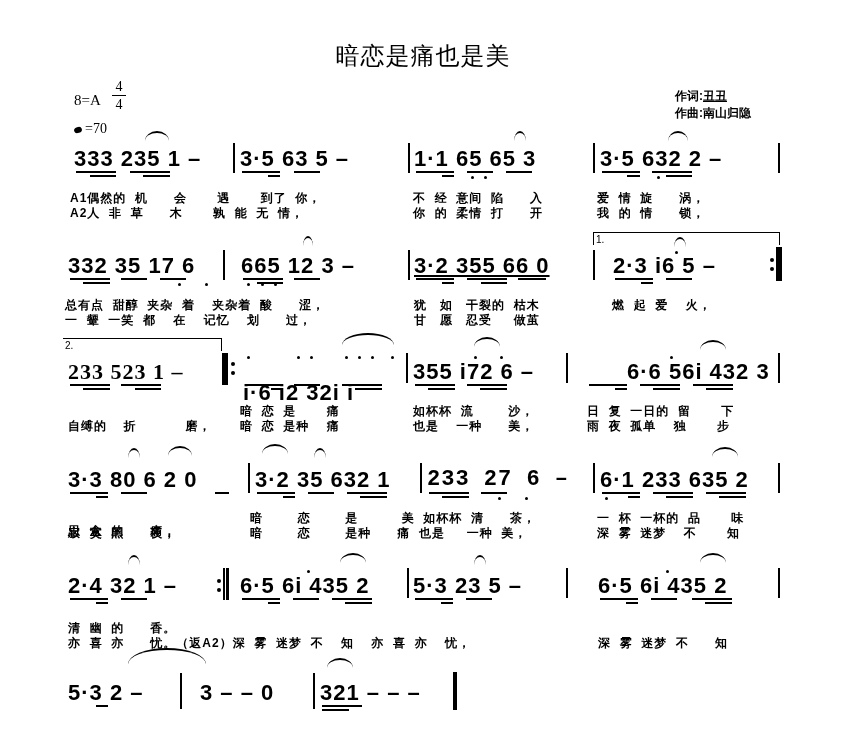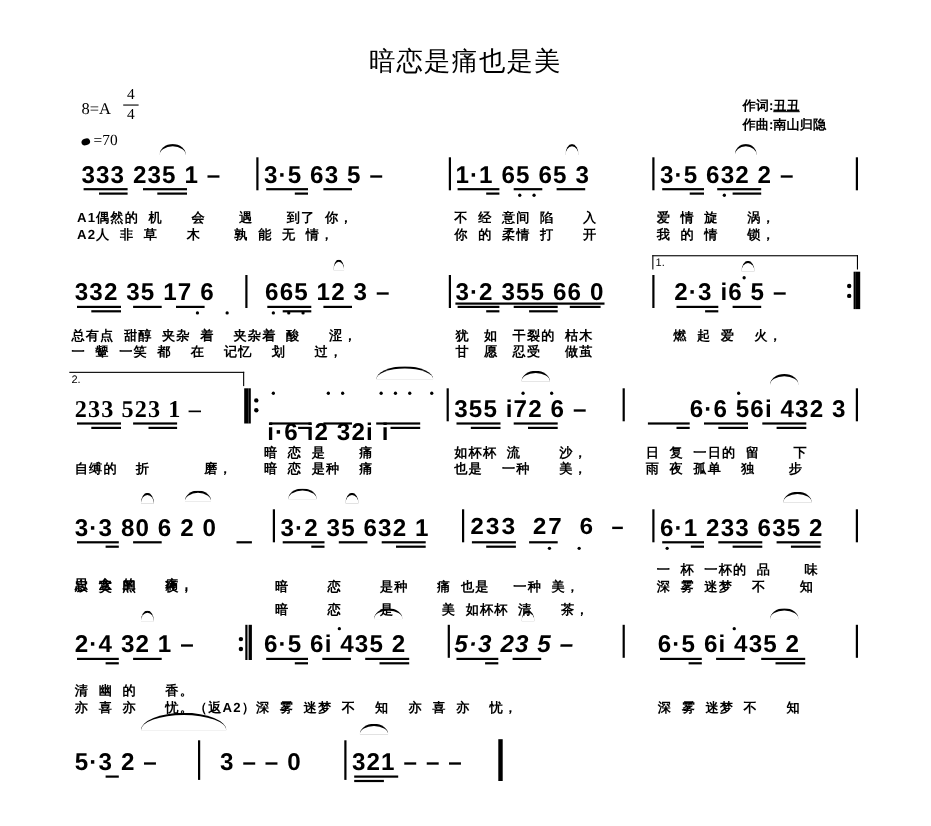--- a/index.html
+++ b/index.html
@@ -216,42 +216,42 @@
   <div class="hi" style="left:525px;top:497px;"></div>
   <div class="ul1" style="left:602px;top:492px;width:38px;"></div>
   <div class="ul1" style="left:628px;top:496px;width:12px;"></div>
   <div class="hi" style="left:605px;top:497px;"></div>
   <div class="ul1" style="left:653px;top:492px;width:40px;"></div>
   <div class="ul1" style="left:666px;top:496px;width:27px;"></div>
   <div class="ul1" style="left:706px;top:492px;width:40px;"></div>
   <div class="ul1" style="left:719px;top:496px;width:27px;"></div>
 
   <div class="lyr" style="left:68px;top:510px;margin-top:13px;">思  念  的      痛，</div>
-  <div class="lyr" style="left:250px;top:510px;margin-top:36px;">暗        恋        是          美  如杯杯  清      茶，</div>
+  <div class="lyr" style="left:250px;top:510px;">暗        恋        是          美  如杯杯  清      茶，</div>
   <div class="lyr" style="left:597px;top:510px;">一  杯  一杯的  品       味</div>
   <div class="lyr" style="left:68px;top:525px;">寂  寞  黑      夜，</div>
   <div class="lyr" style="left:250px;top:525px;">暗        恋        是种      痛  也是     一种  美，</div>
   <div class="lyr" style="left:597px;top:525px;">深  雾  迷梦    不       知</div>
 </div>
 
 <div>
   <div class="arc" style="left:128px;top:555px;width:12px;"></div>
   <div class="arc" style="left:340px;top:553px;width:26px;"></div>
   <div class="arc" style="left:474px;top:555px;width:12px;"></div>
   <div class="arc" style="left:700px;top:553px;width:26px;"></div>
   <div class="notes" style="left:68px;top:573px;">2·4 32 1 –</div>
   <div class="rdots" style="left:217px;top:574px;">
       <i></i>
       <i></i>
     </div>
   <div class="dbl" style="left:223px;top:568px;height:32px;border-left:2px solid #000;border-right:3px solid #000;"></div>
   <div class="notes" style="left:240px;top:573px;">6·5 6i 435 2</div>
   <div class="hi" style="left:307px;top:570px;"></div>
   <div class="barline" style="left:407px;top:568px;height:30px;"></div>
-  <div class="notes" style="left:413px;top:573px;font-style:italic;">5·3 23 5 –</div>
+  <div class="notes" style="left:413px;top:573px;">5·3 23 5 –</div>
   <div class="barline" style="left:566px;top:568px;height:30px;"></div>
   <div class="notes" style="left:598px;top:573px;">6·5 6i 435 2</div>
   <div class="hi" style="left:666px;top:570px;"></div>
   <div class="barline" style="left:778px;top:568px;height:30px;"></div>
   <div class="ul1" style="left:70px;top:598px;width:38px;"></div>
   <div class="ul1" style="left:96px;top:602px;width:12px;"></div>
   <div class="ul1" style="left:121px;top:598px;width:26px;"></div>
   <div class="ul1" style="left:242px;top:598px;width:38px;"></div>
   <div class="ul1" style="left:268px;top:602px;width:12px;"></div>
   <div class="ul1" style="left:293px;top:598px;width:26px;"></div>

